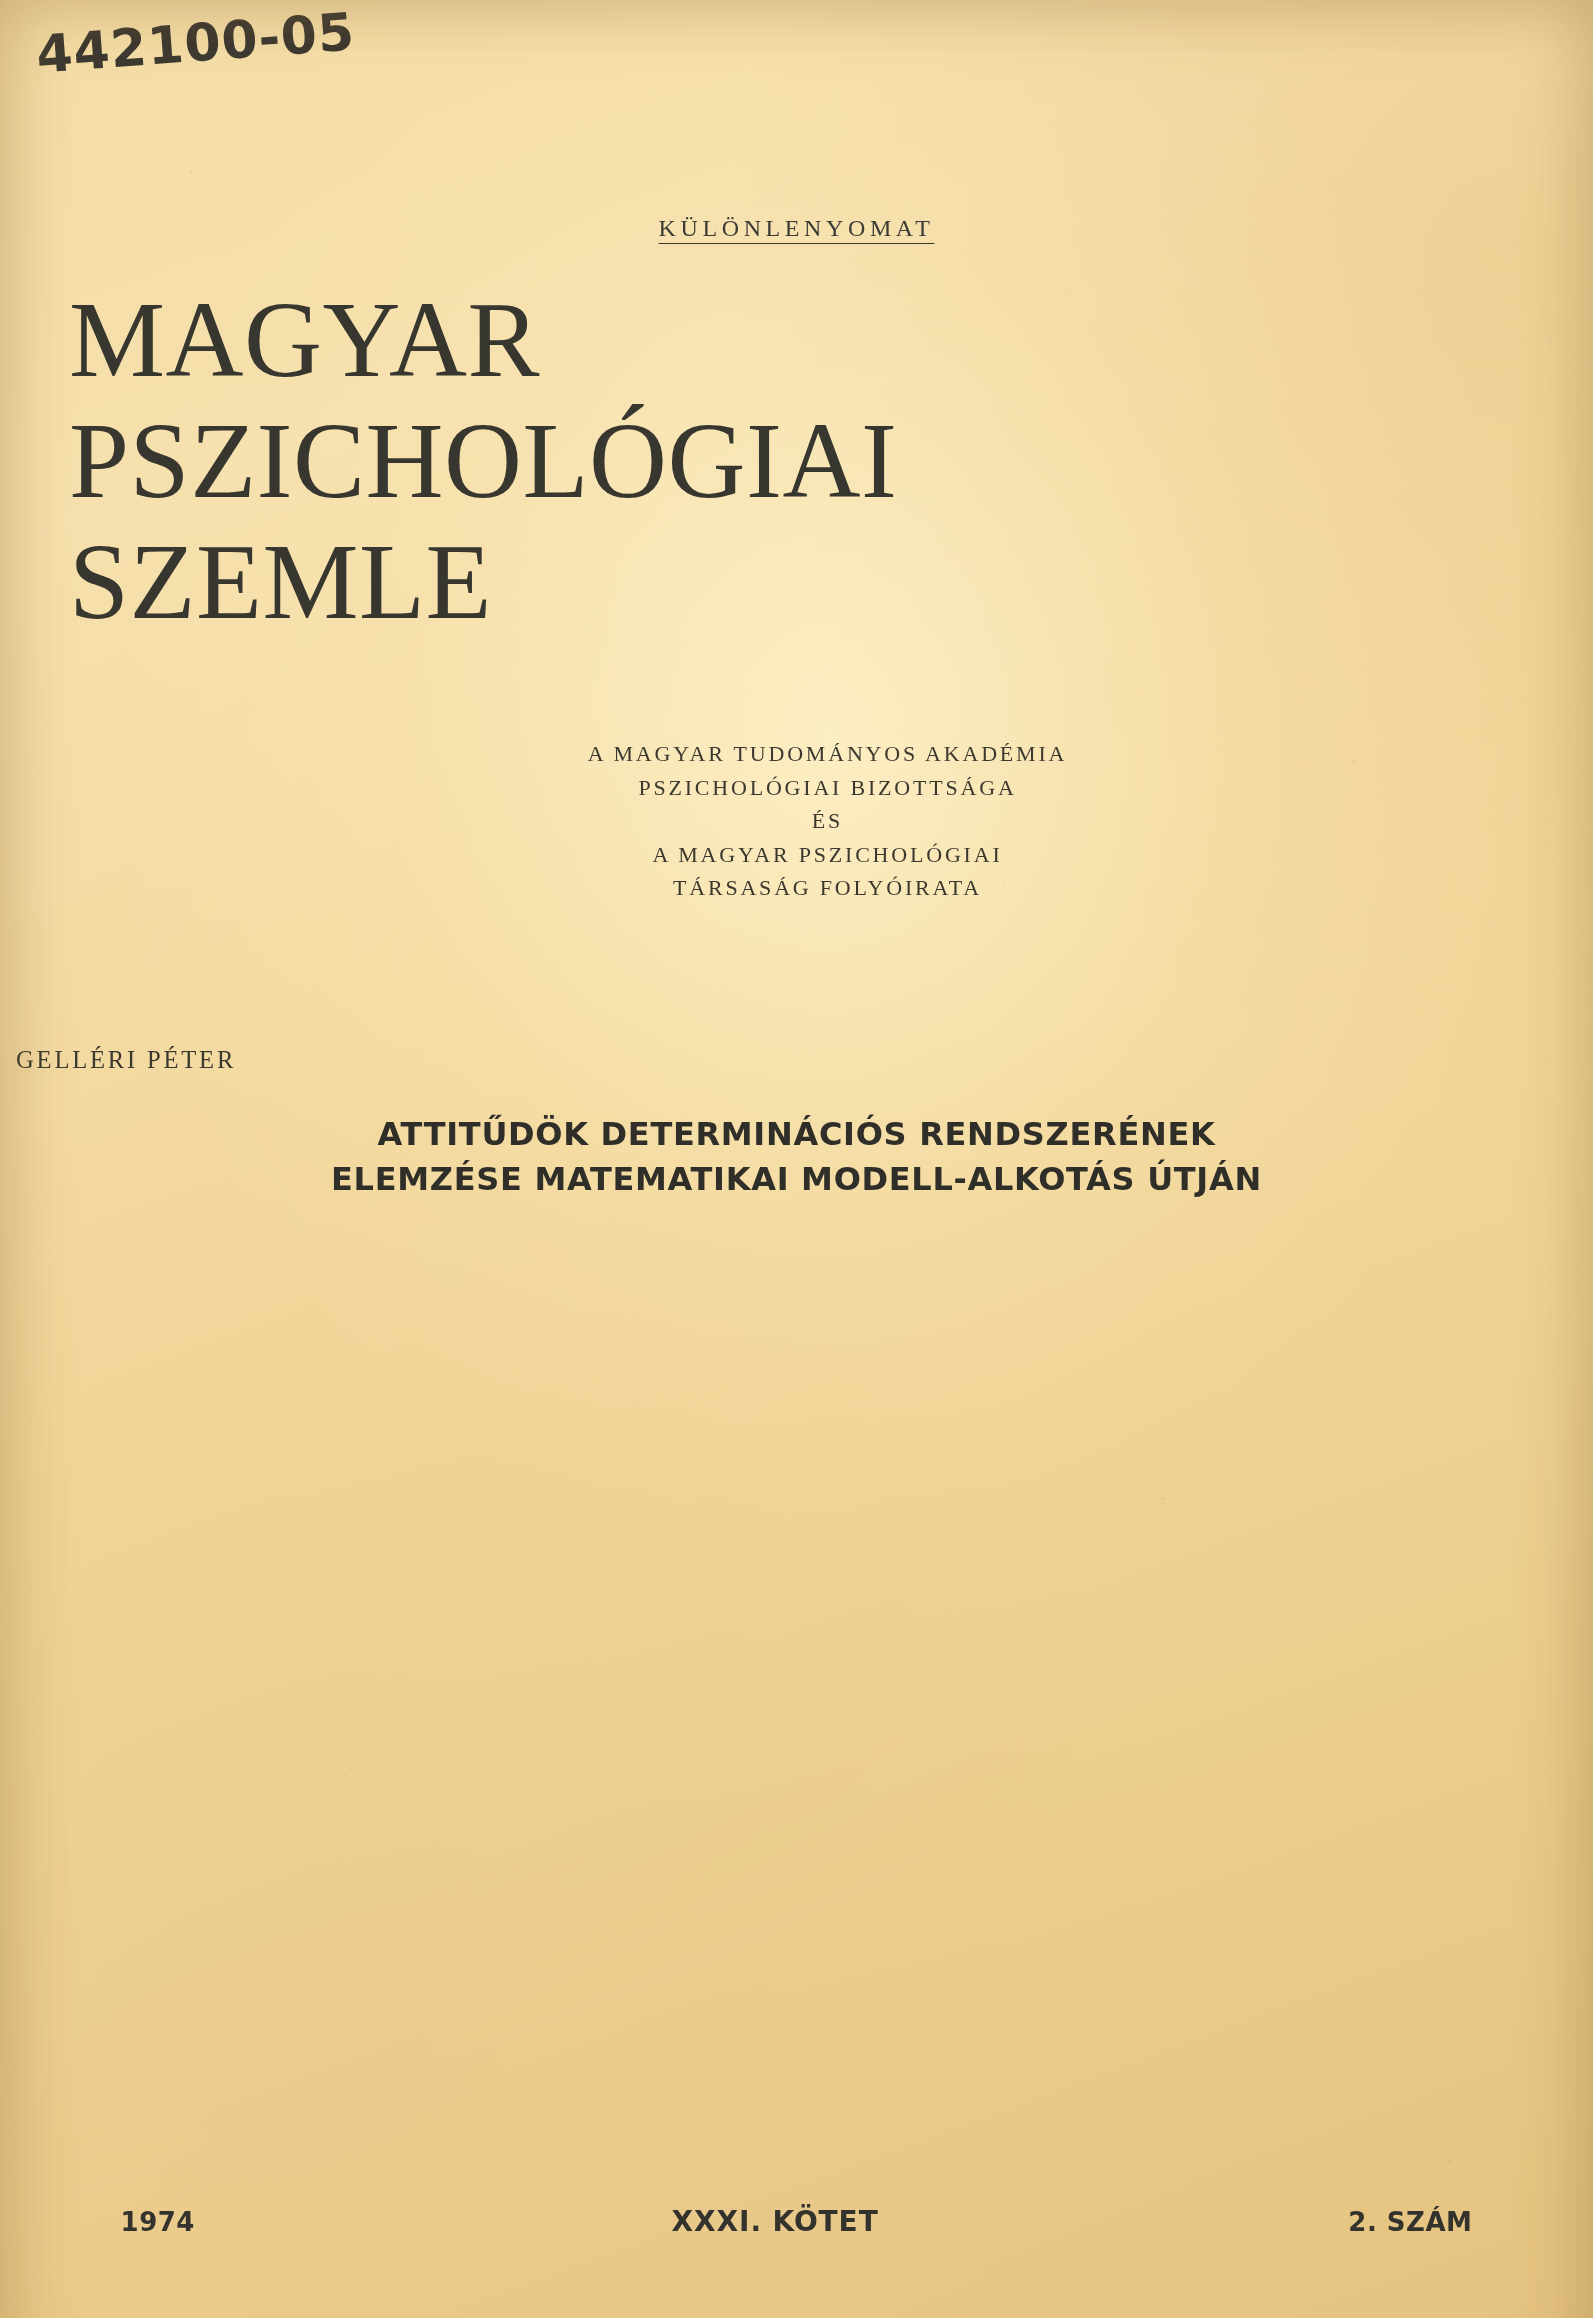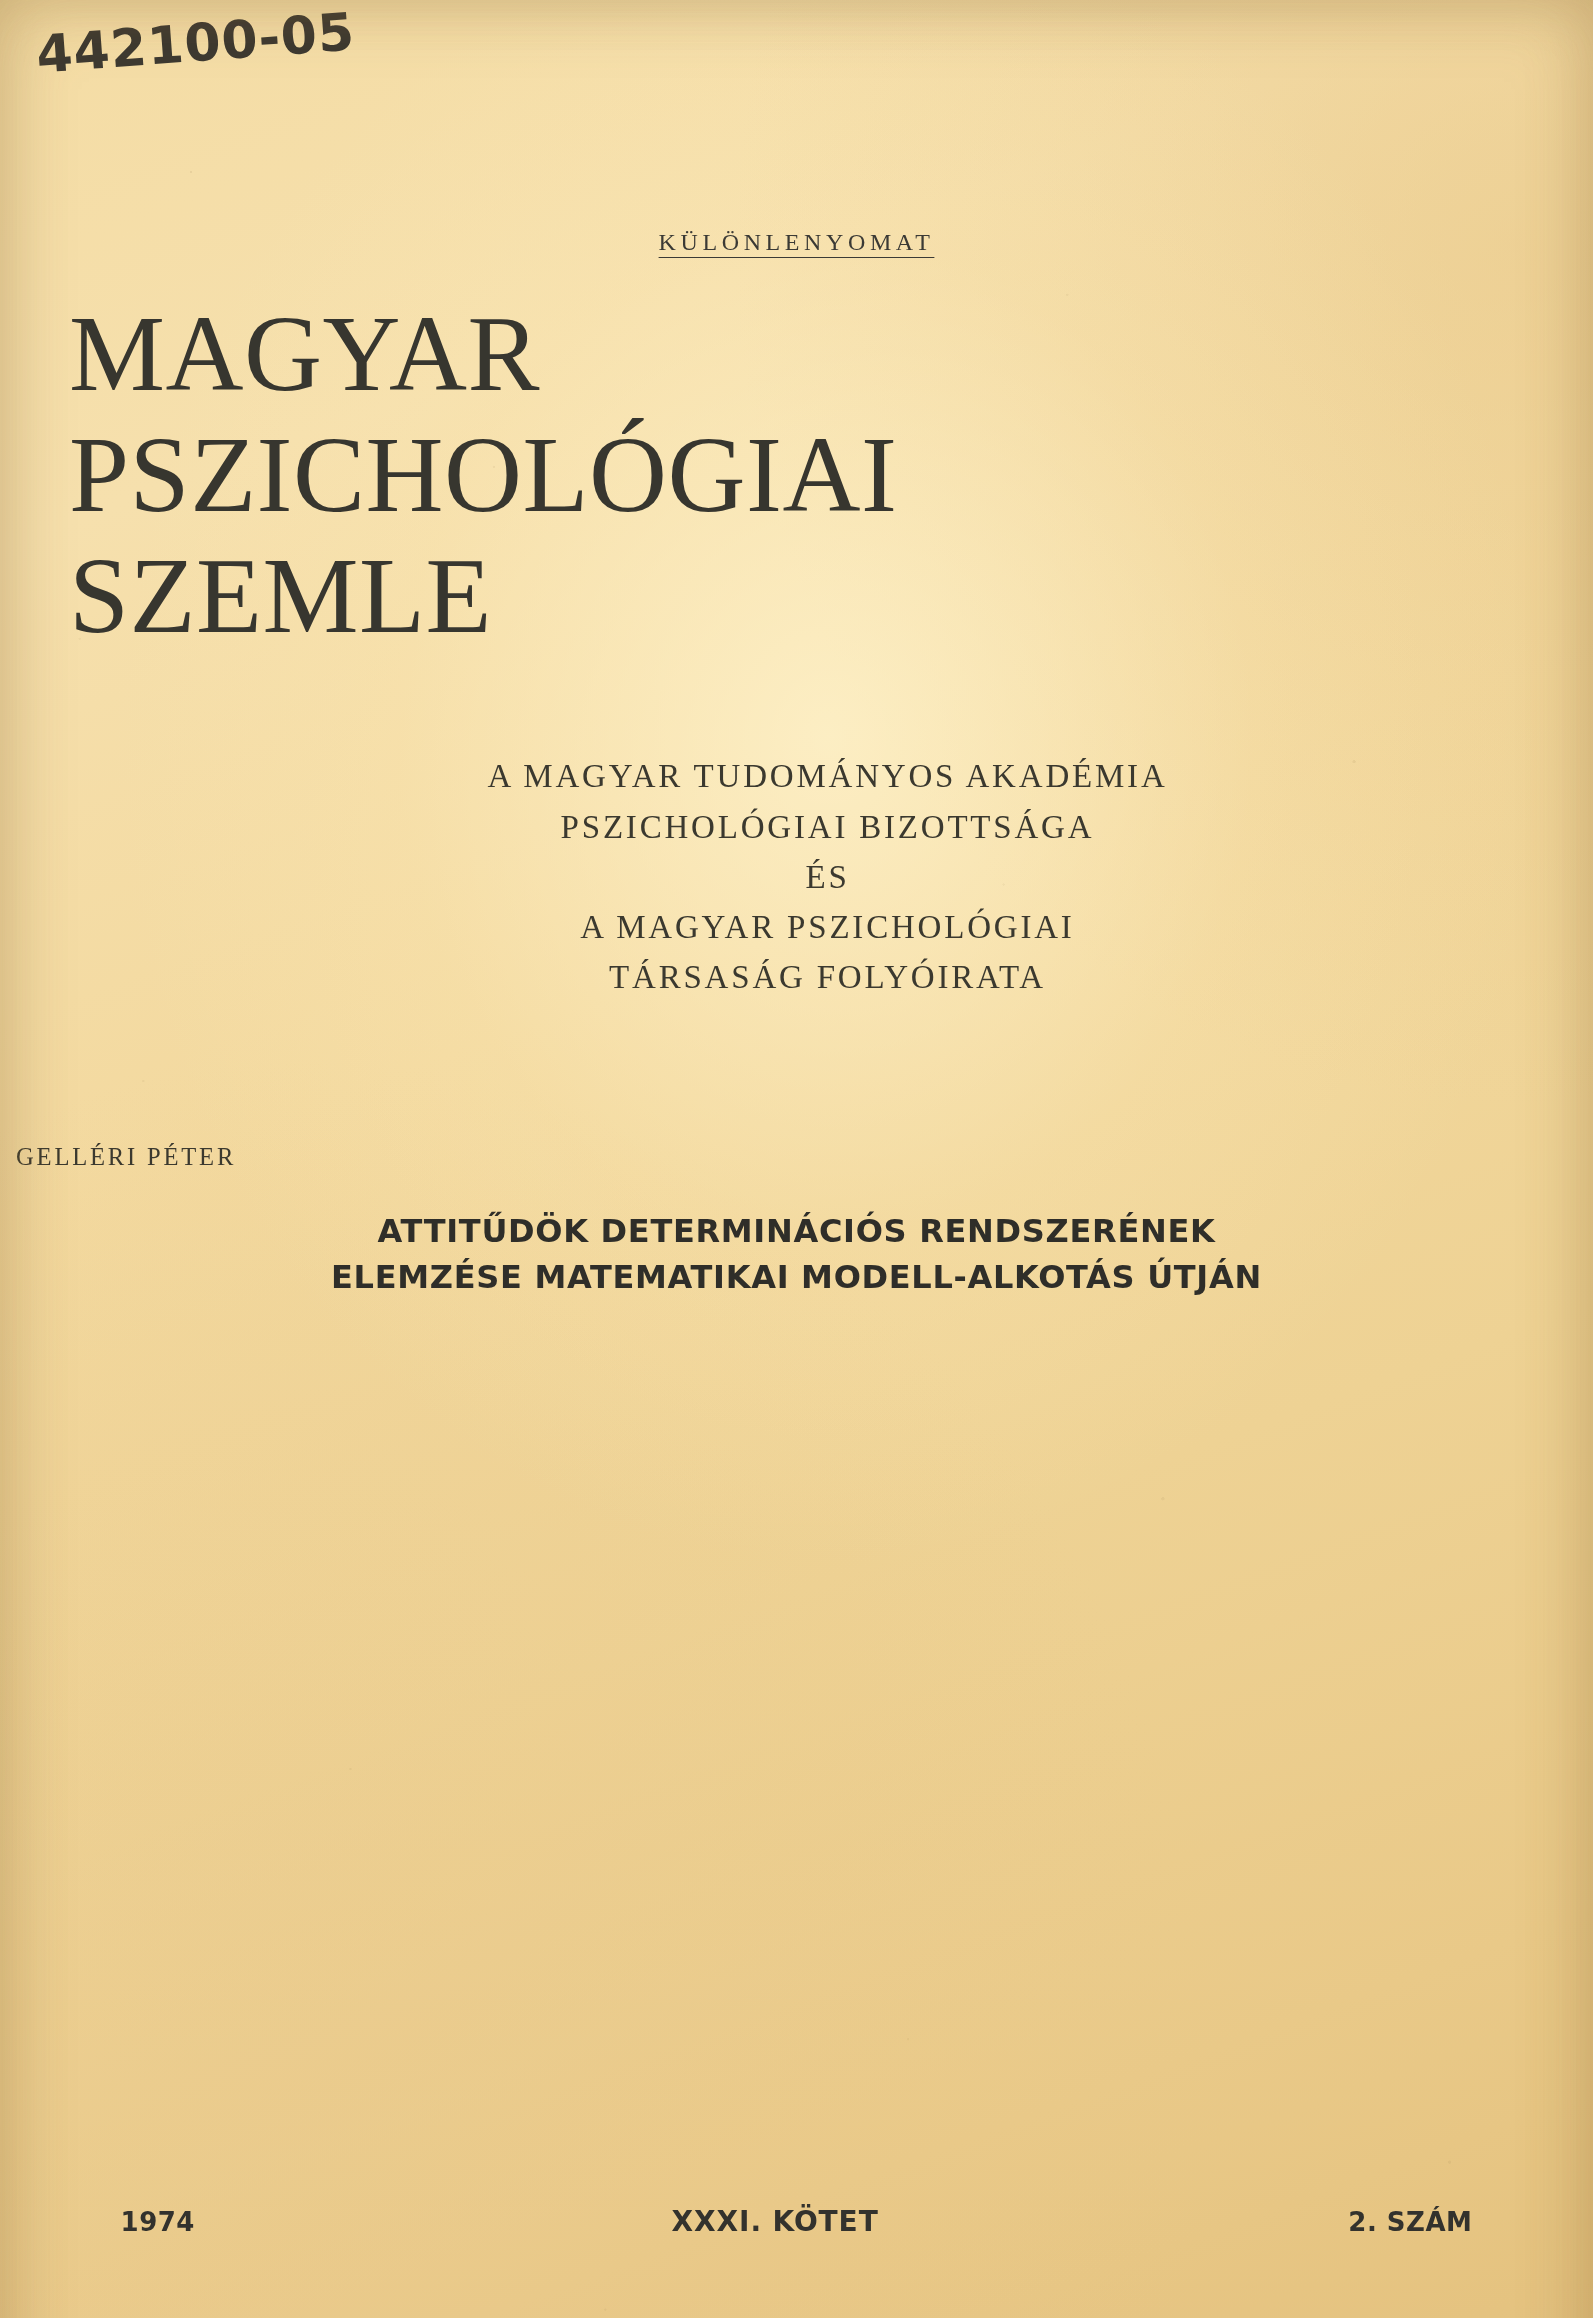--- a/index.html
+++ b/index.html
@@ -63,21 +63,21 @@
     letter-spacing: 0.9px;
     transform: rotate(-4.2deg);
     opacity: 0.92;
   }
 
   
   .content {
     position: absolute;
     left: 0;
     right: 0;
-    top: 18px;
+    top: 4px;
   }
   .kulonlenyomat {
     text-align: center;
     margin-top: 211px;
     font-family: "Liberation Serif", serif;
     font-size: 24px;
     letter-spacing: 4.6px;
     color: #3b3a35;
     text-decoration: underline;
     text-underline-offset: 7.4px;
@@ -99,21 +99,21 @@
     font-size: 108px;
     letter-spacing: 0.5px;
   }
 
   
   .publisher {
     margin-top: 100px;
     text-align: center;
     padding-left: 62px;
     font-family: "Liberation Serif", serif;
-    font-size: 33px;
+    font-size: 22px;
     letter-spacing: 2.8px;
     line-height: 1.52;
     color: #3b392f;
   }
 
   
   .author {
     margin-top: 141px;
     text-align: left;
     font-family: "Liberation Serif", serif;

